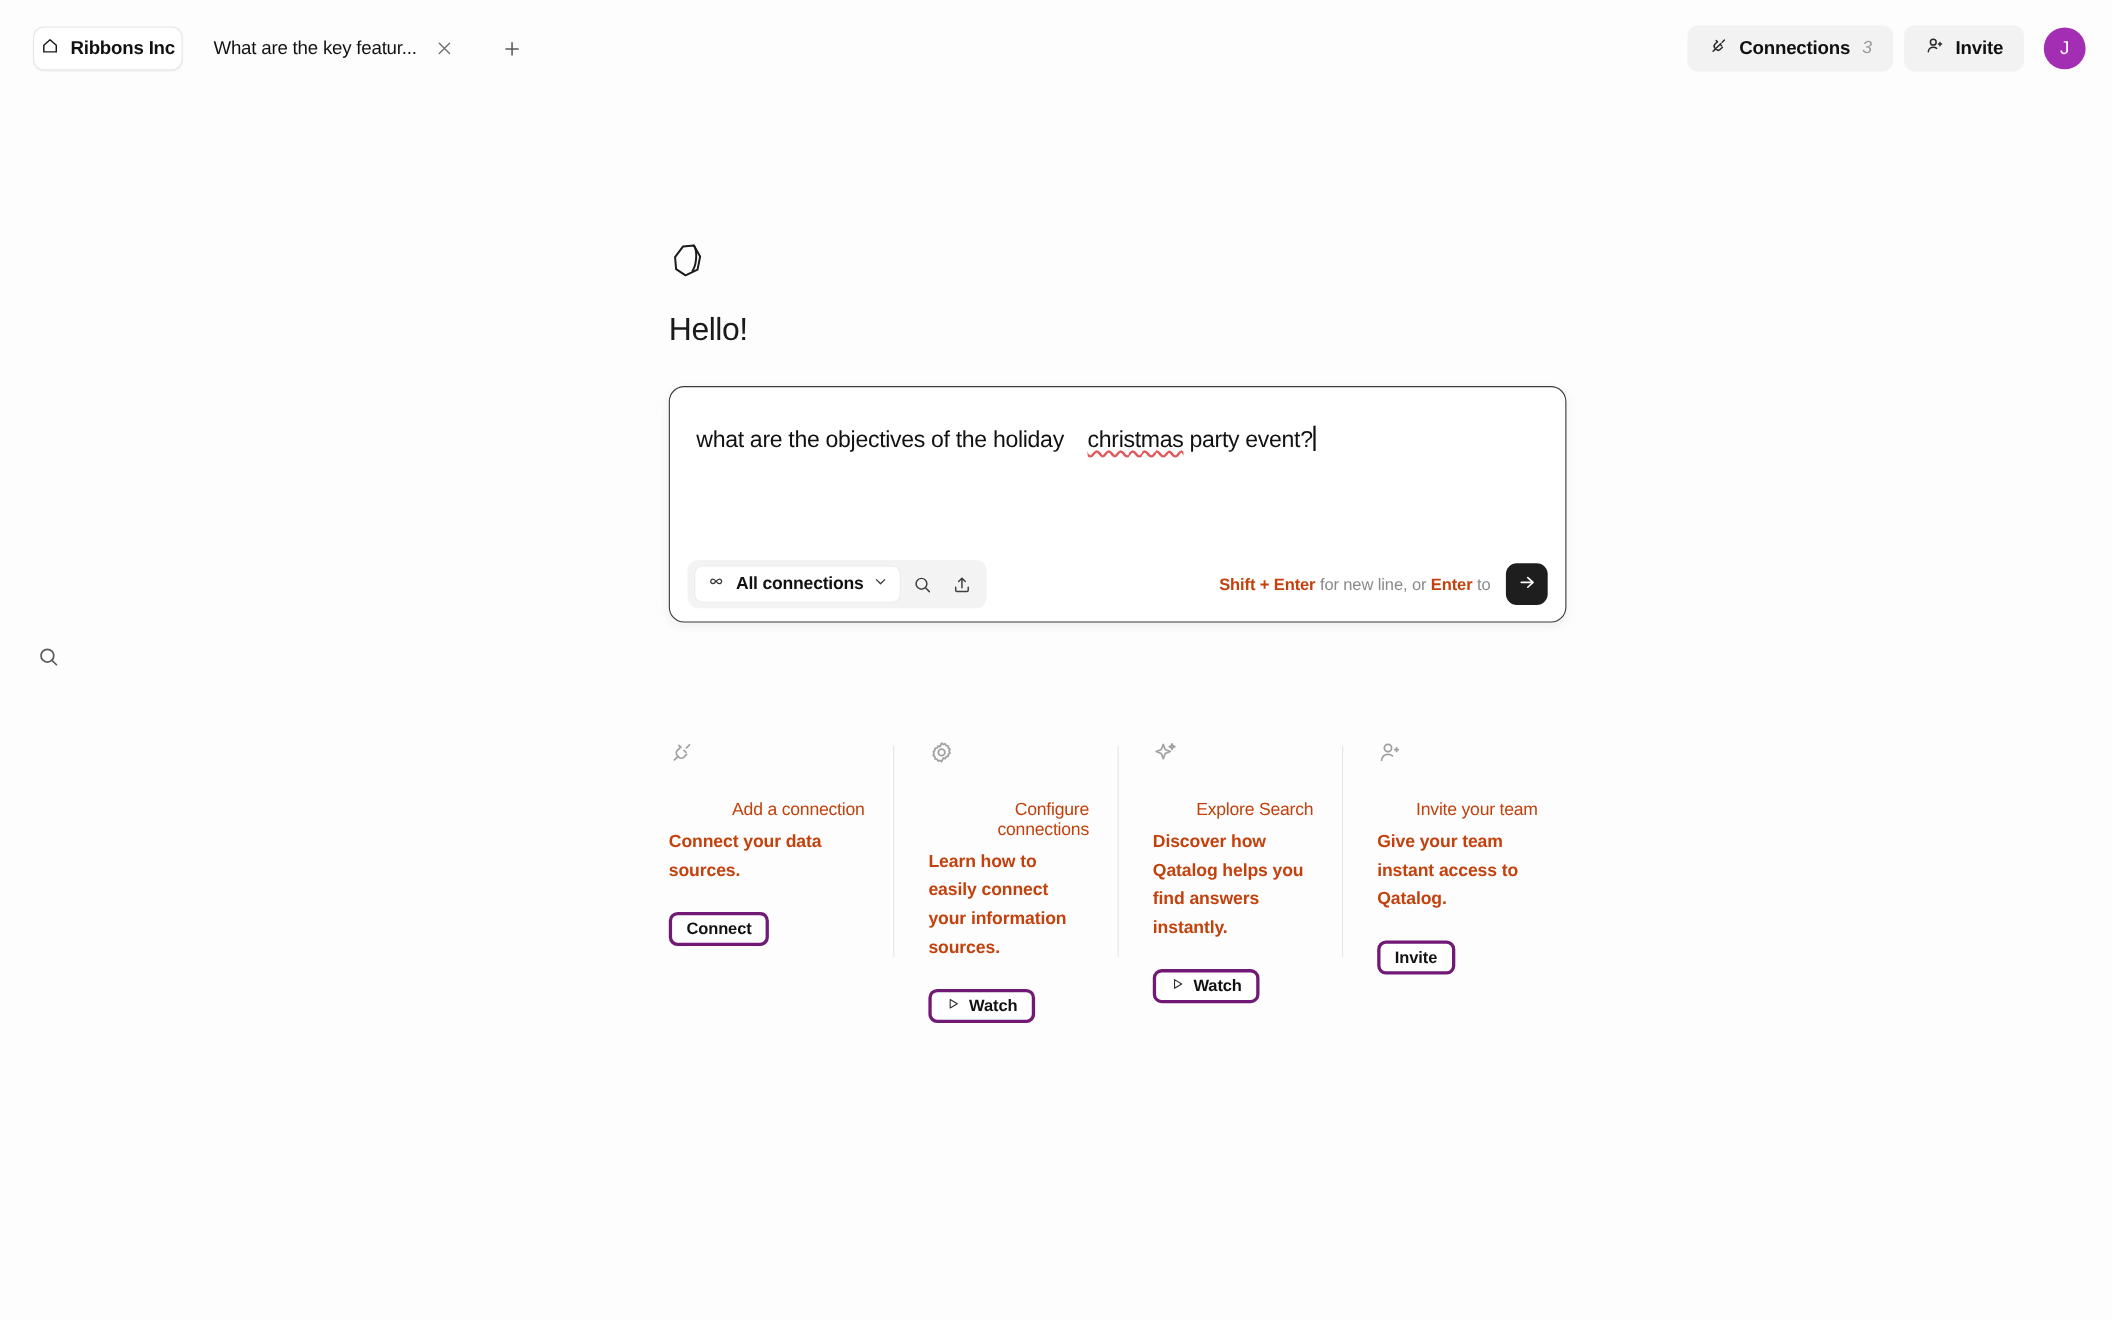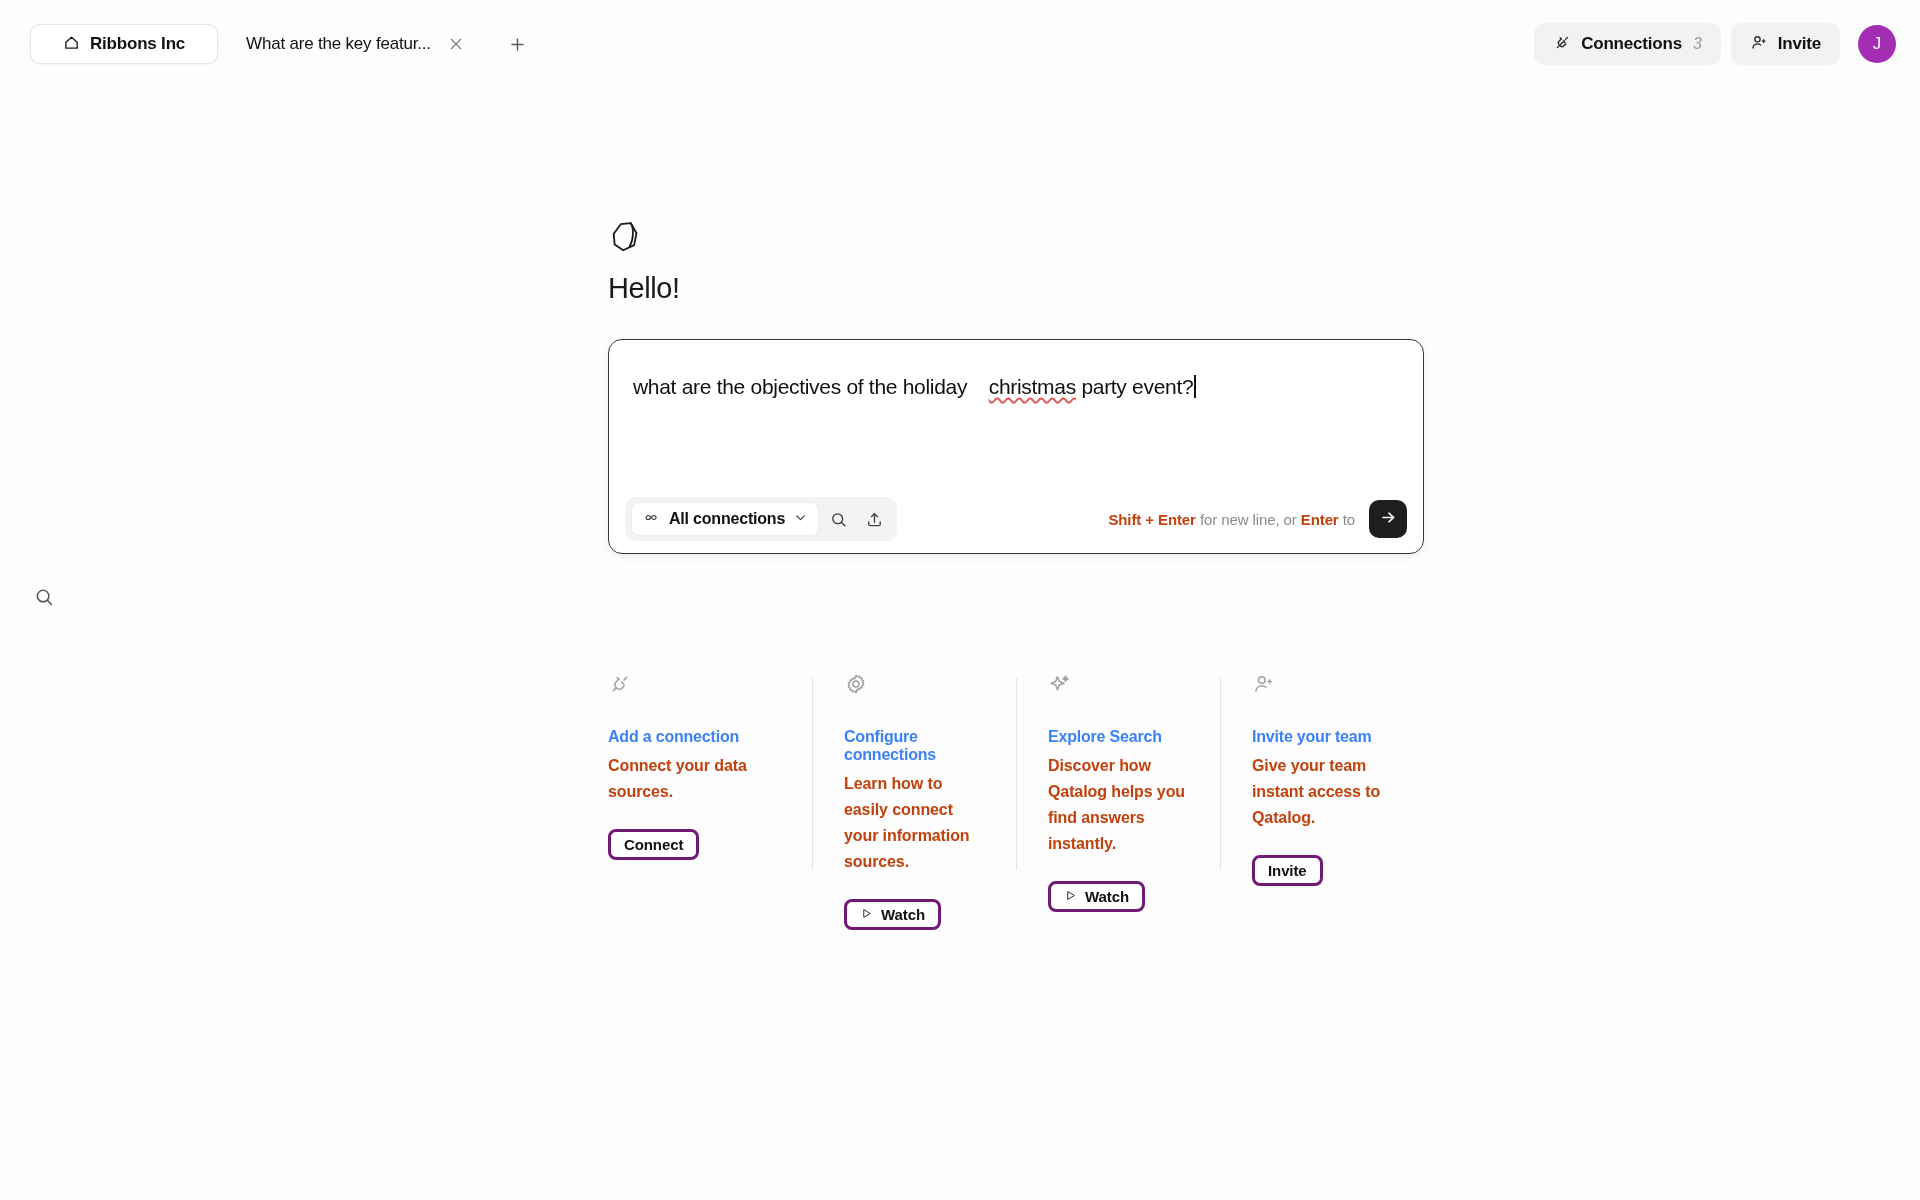--- a/index.html
+++ b/index.html
@@ -29,21 +29,21 @@
     display: flex;
     align-items: center;
     padding-left: 30px;
     gap: 0;
   }
   .org-tab {
     display: flex;
     align-items: center;
     gap: 10px;
     height: 40px;
-    padding: 0 32px;
+    padding: 0 6px;
     background: #ffffff;
     border: 1px solid #e6e6e6;
     border-radius: 10px;
     box-shadow: 0 1px 2px rgba(0,0,0,0.04);
     cursor: pointer;
   }
   .org-tab .label {
     font-size: 17px;
     font-weight: 600;
     letter-spacing: -0.2px;
@@ -140,21 +140,21 @@
 
   
   .main {
     position: absolute;
     left: 608px;
     top: 218px;
     width: 816px;
   }
   .brand-logo { width: 38px; height: 38px; color: #1b1b1b; }
   .hello {
-    margin-top: 16px;
+    margin-top: 28px;
     font-size: 29px;
     font-weight: 400;
     letter-spacing: -0.4px;
     color: #1a1a1a;
   }
 
   
   .composer {
     position: relative;
     margin-top: 34px;
@@ -275,23 +275,24 @@
     content: "";
     position: absolute;
     left: 0; top: 6px;
     width: 1px; height: 192px;
     background: #e4e4e4;
   }
   .card-icon { color: #9e9e9e; height: 26px; display: block; }
   .card-title {
     margin-top: 30px;
     font-size: 16px;
-    font-weight: 700;
+    font-weight: 400;
     letter-spacing: -0.2px;
-    color: #3b82f6;
+    color: #c2410c;
+    text-align: right;
   }
   .card-desc {
     margin-top: 7px;
     font-size: 16px;
     line-height: 26px;
     color: #c2410c;
     letter-spacing: -0.1px;
     font-weight: bold;
   }
   .card-btn {

